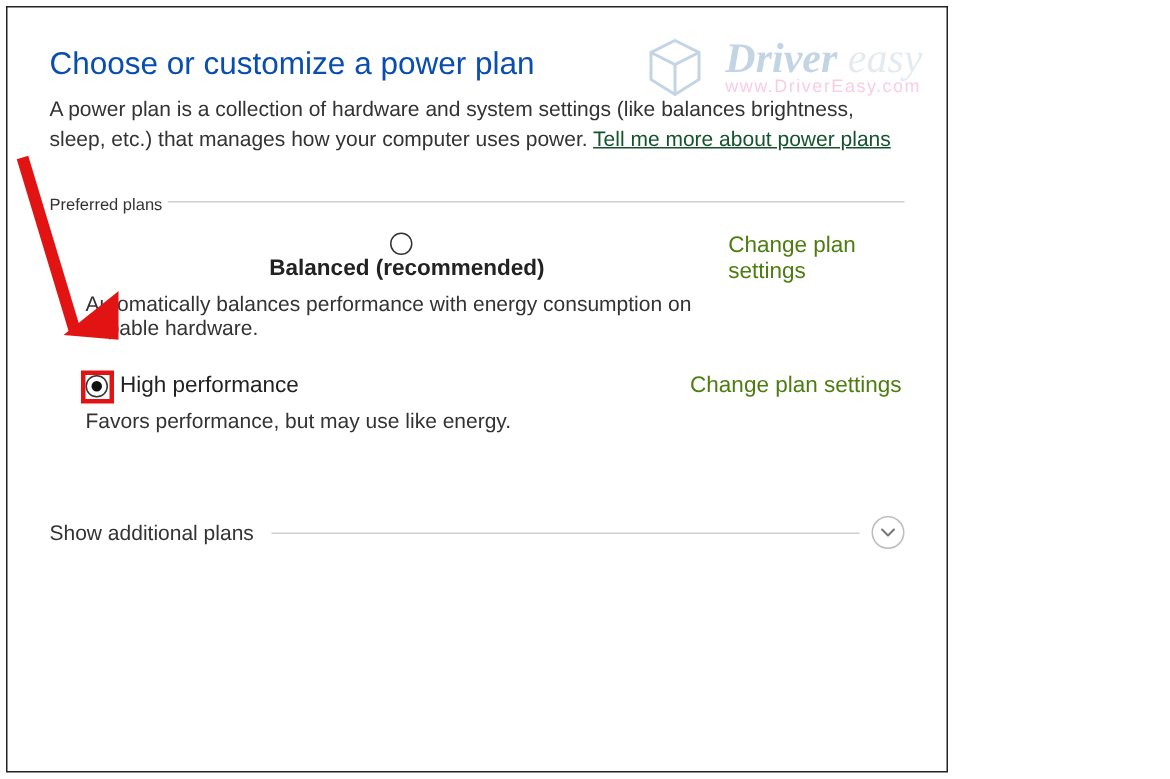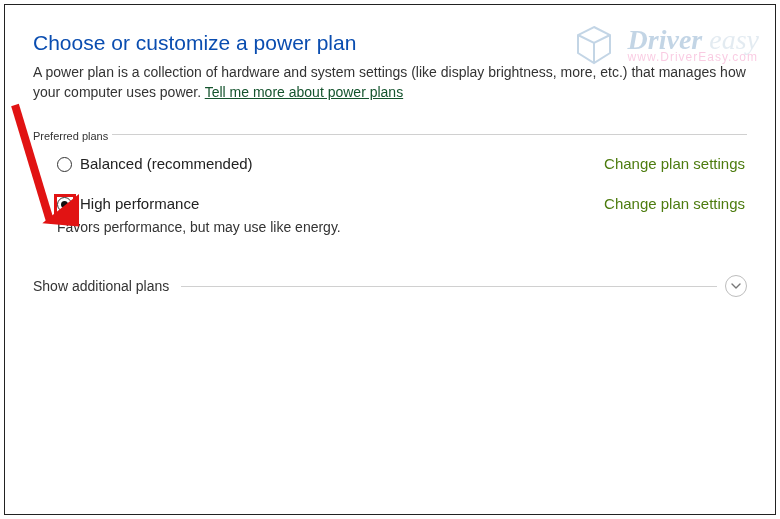--- a/index.html
+++ b/index.html
@@ -9,21 +9,21 @@
       color: #222;
       background: #fff;
       width: 780px;
       height: 519px;
       position: relative;
       overflow: hidden;
     }
     .panel {
       position: absolute;
       left: 4px; top: 4px;
-      width: 772px; height: 511px;
+      width: 628px; height: 511px;
       border: 1px solid #222;
       background: #fff;
     }
     .content {
       padding: 26px 28px 20px 28px;
     }
     .title {
       font-size: 21px;
       font-weight: 400;
       color: #0a4db0;
@@ -69,21 +69,21 @@
     .plan-col {
       flex: 1 1 auto;
     }
     .plan-name {
       font-size: 15px;
       line-height: 1.2;
       color: #222;
       display: flex;
       align-items: center;
     }
-    .plan-name.bold { font-weight: 400; }
+    .plan-name.bold { font-weight: 700; flex-direction: column; }
     .plan-desc {
       margin-top: 6px;
       font-size: 14px;
       color: #333;
     }
     .plan-link {
       margin-left: auto;
       color: #4d7c0f;
       font-size: 15px;
       cursor: pointer;
@@ -106,21 +106,21 @@
       background: #111;
     }
     .highlight-box {
       position: absolute;
       border: 3px solid #e11313;
       width: 22px; height: 22px;
       left: -4px; top: -4px;
       pointer-events: none;
     }
     .expandrow {
-      margin-top: 40px;
+      margin-top: 56px;
       display: flex;
       align-items: center;
     }
     .expandrow .rule {
       flex: 1 1 auto;
       height: 1px;
       background: #d0d0d0;
       margin: 0 8px;
     }
     .expandrow .label {
@@ -176,35 +176,36 @@
   </style>
 </head>
 <body>
 
 <div class="panel">
   <div class="content">
 
     <h1 class="title">Choose or customize a power plan</h1>
 
     <p class="intro">
-      <span>A power plan is a collection of hardware and system settings (like display brightness, more, etc.) that manages how your computer uses power. </span><a class="link">Tell me more about power plans</a>
+      <span>A power plan is a collection of hardware and system settings (like balances brightness, sleep, etc.) that manages how your computer uses power. </span><a class="link">Tell me more about power plans</a>
     </p>
 
     <div class="fieldset">
       <span class="fs-legend">Preferred plans</span>
       <div class="fs-rule"></div>
 
       <div class="fs-body">
 
         <div class="plan">
           <div class="plan-col">
             <label class="plan-name bold">
               <span class="radio"></span>
               <span>Balanced (recommended)</span>
             </label>
+            <div class="plan-desc">Automatically balances performance with energy consumption on capable hardware.</div>
           </div>
           <a class="plan-link">Change plan settings</a>
         </div>
 
         <div class="plan">
           <div class="plan-col">
             <label class="plan-name" style="position:relative;">
               <span class="radio">
                 <span class="dot"></span>
                 <span class="highlight-box"></span>

